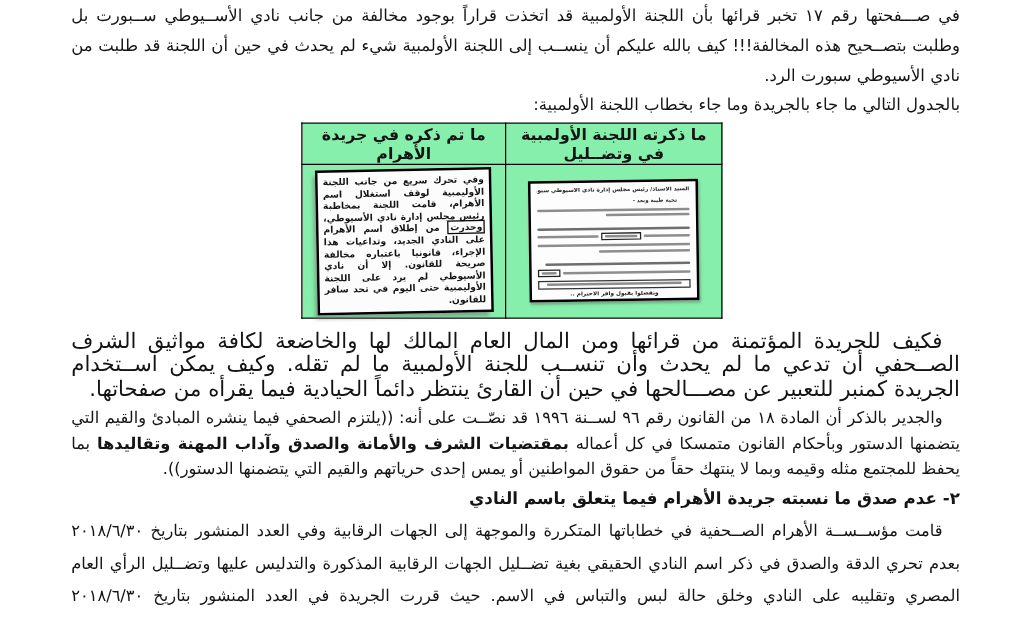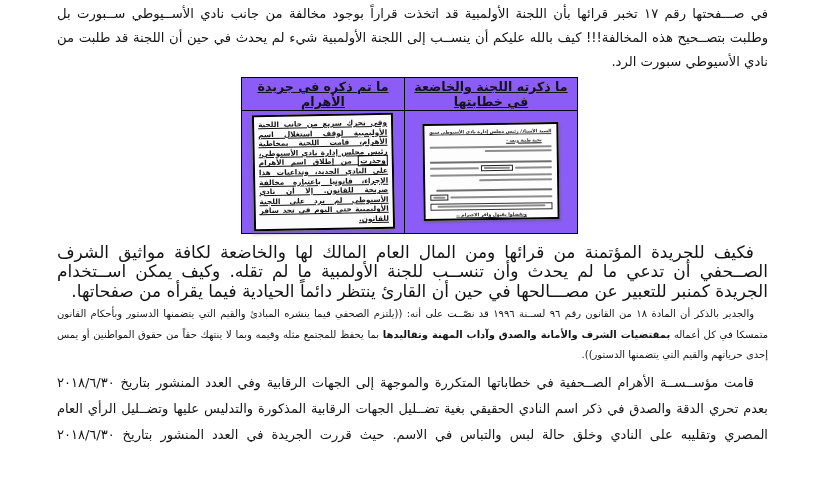--- a/index.html
+++ b/index.html
@@ -2,28 +2,28 @@
 <html lang="ar" dir="rtl"><head>
 <meta charset="utf-8">
 <style>
   html,body{margin:0;padding:0;background:#fff;}
   body{width:825px;height:500px;overflow:hidden;font-family:"DejaVu Sans",sans-serif;color:#141414;}
   .page{direction:rtl;padding:2px 57px 0 57px;}
   p{margin:0;text-align:justify;}
   .p1{font-size:13.2px;line-height:24px;}
   .intro{font-size:13.2px;line-height:21px;}
   .body-par{font-size:17px;line-height:19.5px;margin-top:9px;text-indent:14px;}
-  .law-par{font-size:10px;line-height:20.5px;margin-top:3px;text-indent:14px;}
+  .law-par{font-size:13px;line-height:20.5px;margin-top:3px;text-indent:14px;}
   .law-bold{font-weight:bold;}
   .heading2{font-size:13.4px;font-weight:bold;line-height:18px;margin-top:4px;text-align:right;}
   .p4{font-size:13px;line-height:26px;margin-top:4px;text-indent:14px;text-align-last:justify;}
 
   
   table.cmp{border-collapse:collapse;table-layout:fixed;width:328px;margin:3px 190px 0 0;}
-  table.cmp th,table.cmp td{border:1.4px solid #000;background:#8b5cf6;text-decoration:underline;}
+  table.cmp th,table.cmp td{border:1.4px solid #000;background:#86efac;}
   table.cmp th{font-size:12.6px;font-weight:bold;text-align:center;height:24px;padding:1px 2px;}
   th.col-letter{width:168px;}
   th.col-press{width:158px;}
   table.cmp td{height:104px;vertical-align:middle;padding:3px;text-align:center;}
 
   
   .letter-scan{width:136px;height:97px;margin:0 auto;border:2.5px solid #000;background:#fdfdfd;
     transform:rotate(-0.8deg);padding:4px 5px 3px;box-sizing:border-box;direction:rtl;overflow:hidden;
     box-shadow:1px 2px 2px rgba(90,90,90,.45);}
   .letter-salutation{font-size:4.6px;font-weight:bold;color:#222;text-align:right;line-height:6px;white-space:nowrap;overflow:hidden;}
@@ -47,25 +47,26 @@
     box-shadow:-3px 4px 3px -1px rgba(110,110,110,.5);}
   .boxed-word{border:1px solid #000;padding:0 1px;}
 </style>
 </head>
 <body>
 
 <div class="page">
 
   <p class="p1">في صـــفحتها رقم ١٧ تخبر قرائها بأن اللجنة الأولمبية قد اتخذت قراراً بوجود مخالفة من جانب نادي الأســيوطي ســبورت بل وطلبت بتصــحيح هذه المخالفة!!! كيف بالله عليكم أن ينســب إلى اللجنة الأولمبية شيء لم يحدث في حين أن اللجنة قد طلبت من نادي الأسيوطي سبورت الرد.</p>
 
+  <p class="intro">بالجدول التالي ما جاء بالجريدة وما جاء بخطاب اللجنة الأولمبية:</p>
 
   <table class="cmp">
     <tbody>
         <tr>
-      <th class="col-letter">ما ذكرته اللجنة والخاضعة في خطابتها</th>
+      <th class="col-letter">ما ذكرته اللجنة الأولمبية في وتضــليل</th>
       <th class="col-press">ما تم ذكره في جريدة الأهرام</th>
     </tr>
     <tr>
       <td>
         <div class="letter-scan">
           <div class="letter-salutation">السيد الأستاذ/ رئيس مجلس إدارة نادي الأسيوطي سبورت</div>
           <div class="letter-greeting">تحية طيبة وبعد -</div>
           <div>
             <div class="bar w100"></div>
             <div class="bar w55"></div>
@@ -101,16 +102,17 @@
         </div>
       </td>
     </tr>
   </tbody>
     </table>
 
   <p class="body-par">فكيف للجريدة المؤتمنة من قرائها ومن المال العام المالك لها والخاضعة لكافة مواثيق الشرف الصــحفي أن تدعي ما لم يحدث وأن تنســب للجنة الأولمبية ما لم تقله. وكيف يمكن اســتخدام الجريدة كمنبر للتعبير عن مصـــالحها في حين أن القارئ ينتظر دائماً الحيادية فيما يقرأه من صفحاتها.</p>
 
   <p class="law-par"><span>والجدير بالذكر أن المادة ١٨ من القانون رقم ٩٦ لســنة ١٩٩٦ قد نصّــت على أنه: ((يلتزم الصحفي فيما ينشره المبادئ والقيم التي يتضمنها الدستور وبأحكام القانون متمسكا في كل أعماله </span><span class="law-bold">بمقتضيات الشرف والأمانة والصدق وآداب المهنة وتقاليدها</span><span> بما يحفظ للمجتمع مثله وقيمه وبما لا ينتهك حقاً من حقوق المواطنين أو يمس إحدى حرياتهم والقيم التي يتضمنها الدستور)).</span></p>
 
+  <p class="heading2">٢- عدم صدق ما نسبته جريدة الأهرام فيما يتعلق باسم النادي</p>
 
   <p class="p4">قامت مؤســســة الأهرام الصــحفية في خطاباتها المتكررة والموجهة إلى الجهات الرقابية وفي العدد المنشور بتاريخ ٢٠١٨/٦/٣٠ بعدم تحري الدقة والصدق في ذكر اسم النادي الحقيقي بغية تضــليل الجهات الرقابية المذكورة والتدليس عليها وتضــليل الرأي العام المصري وتقليبه على النادي وخلق حالة لبس والتباس في الاسم. حيث قررت الجريدة في العدد المنشور بتاريخ ٢٠١٨/٦/٣٠</p>
 
 </div>
 
 </body></html>

